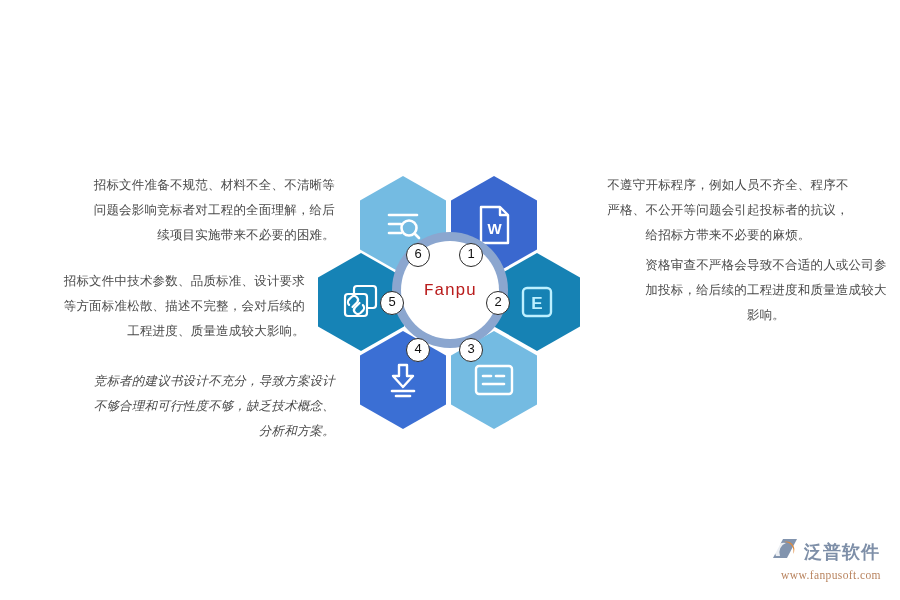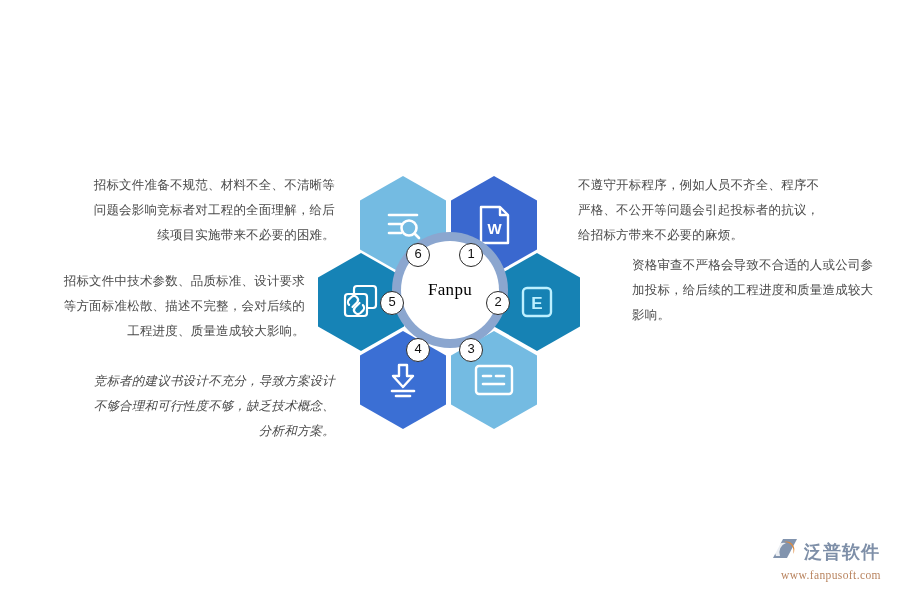--- a/index.html
+++ b/index.html
@@ -26,21 +26,21 @@
   .note {
     position: absolute;
     font-size: 12.5px;
     line-height: 25px;
     color: #4a4a4a;
     letter-spacing: 0.2px;
     white-space: pre-line;
     font-family: "DejaVu Sans", "Liberation Sans", sans-serif;
   }
   .note.left  { text-align: right; }
-  .note.right { text-align: left;  }
+  .note.right { text-align: center;  }
 
   .note-l1 { left: 40px;  top: 172px; width: 295px; }
   .note-l2 { left: 10px;  top: 268px; width: 295px; }
   .note-l3 { left: 40px;  top: 368px; width: 295px; font-style: italic; }
 
   .note-r1 { left: 578px; top: 172px; width: 300px; }
   .note-r2 { left: 632px; top: 252px; width: 268px; }
   .note-r3 { left: 578px; top: 372px; width: 300px; }
 
   
@@ -89,23 +89,23 @@
     width: 98px;
     height: 98px;
     border-radius: 50%;
     background: #ffffff;
     display: flex;
     align-items: center;
     justify-content: center;
   }
   #brand {
     font-size: 17px;
-    color: #000000;
+    color: #b91c1c;
     letter-spacing: 0.3px;
-    font-family: Liberation Serif, serif;
+    font-family: Liberation Mono, monospace;
   }
 
   
   .bubble {
     position: absolute;
     width: 22px;
     height: 22px;
     border-radius: 50%;
     background: #ffffff;
     border: 1.3px solid #2a2a2a;

